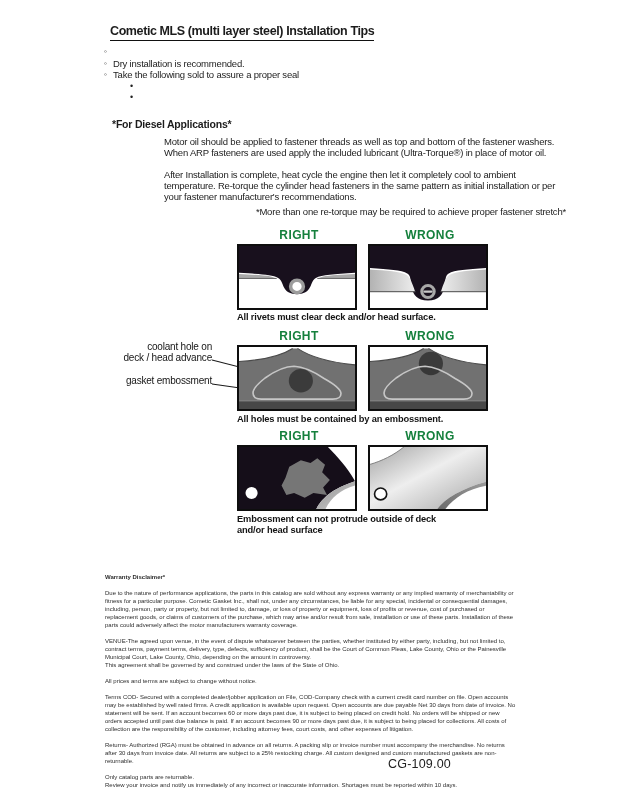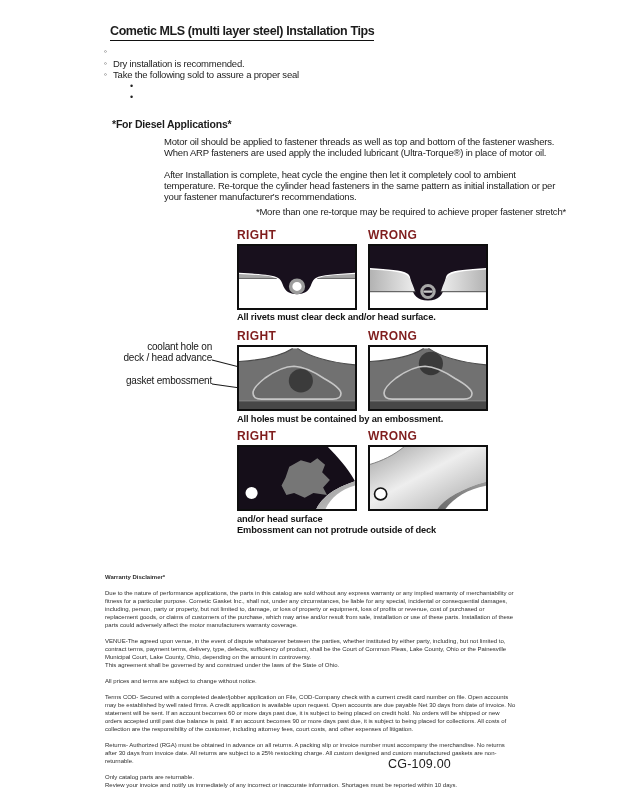--- a/index.html
+++ b/index.html
@@ -15,21 +15,21 @@
   }
   .tips{left:104px;top:46px;width:430px;font-size:9.5px;letter-spacing:-0.2px;line-height:11.5px;}
   .tip-row{display:flex;}
   .tip-row .m{width:9px;font-size:8px;line-height:11.5px;color:#222;}
   .tip-sub{padding-left:26px;}
   .tip-sub .m{width:9px;font-size:9px;}
   
   .diesel-h{left:112px;top:118px;font-size:10.5px;font-weight:bold;letter-spacing:-0.2px;}
   .para{left:116px;width:402px;font-size:9.5px;letter-spacing:-0.2px;line-height:11px;margin-left:48px;}
   
-  .figlabel{width:124px;font-size:12px;font-weight:600;letter-spacing:0.4px;color:#7f1d1d;}
+  .figlabel{width:124px;text-align:center;font-size:12px;font-weight:600;letter-spacing:0.4px;color:#15803d;}
   .figbox{width:116px;height:62px;border:2px solid #0e0e0e;background:#fff;}
   .figbox svg{display:block;width:116px;height:62px;}
   .figcap{font-size:9.3px;font-weight:bold;letter-spacing:-0.15px;line-height:10.5px;color:#141414;white-space:nowrap;}
   .ptr-label{font-size:10px;letter-spacing:-0.2px;line-height:10.5px;text-align:right;color:#161616;}
   
   .legal{left:105px;top:573px;width:412px;font-size:6px;line-height:8px;color:#2e2e2e;letter-spacing:0;}
   .legal .lh{font-weight:bold;margin-bottom:8px;}
   .legal p{margin:0 0 8px 0;}
   .legal p.tight{margin:0;}
   .footer-code{left:388px;top:757px;font-size:12.5px;letter-spacing:0.2px;color:#222;}
@@ -173,22 +173,22 @@
       </linearGradient>
     </defs>
     <path d="M0,18.5 C12,15 25,8.5 35,0 L120,0 L120,37 C95.5,44 78,54.5 69.5,66 L0,66 Z" fill="url(#g3w)"></path>
     <path d="M0,18.5 C12,15 25,8.5 35,0" stroke="#7c7c7c" stroke-width="1" fill="none"></path>
     <path d="M120,37 C95.5,44 78,54.5 69.5,66 L78,66 C87.5,53.5 101,45 120,41.2 Z" fill="url(#g3s)"></path>
     <circle cx="11" cy="50" r="6.3" fill="#ffffff" stroke="#141414" stroke-width="1.7"></circle>
   </svg>
 </div>
 
 <div class="abs figcap" style="left:237px;top:514px;">
+  <div>Embossment can not protrude outside of deck</div>
   <div>and/or head surface</div>
-  <div>Embossment can not protrude outside of deck</div>
 </div>
 
 <div class="abs legal">
   <div class="lh">Warranty Disclaimer*</div>
   <p>Due to the nature of performance applications, the parts in this catalog are sold without any express warranty or any implied warranty of merchantability or fitness for a particular purpose.  Cometic Gasket Inc., shall not, under any circumstances, be liable for any special, incidental or consequential damages, including, person, party or property, but not limited to, damage, or loss of property or equipment, loss of profits or revenue, cost of purchased or replacement goods, or claims of customers of the purchase, which may arise and/or result from sale, installation or use of these parts.  Installation of these parts could adversely affect the motor manufacturers warranty coverage.</p>
   <p class="tight">VENUE-The agreed upon venue, in the event of dispute whatsoever between the parties, whether instituted by either party, including, but not limited to, contract terms, payment terms, delivery, type, defects, sufficiency of product, shall be the Court of Common Pleas, Lake County, Ohio or the Painesville Municipal Court, Lake County, Ohio, depending on the amount in controversy.</p>
   <p>This agreement shall be governed by and construed under the laws of the State of Ohio.</p>
   <p>All prices and terms are subject to change without notice.</p>
   <p>Terms COD- Secured with a completed dealer/jobber application on File, COD-Company check with a current credit card number on file.  Open accounts may be established by well rated firms.  A credit application is available upon request.  Open accounts are due payable Net 30 days from date of invoice.  No statement will be sent.  If an account becomes 60 or more days past due, it is subject to being placed on credit hold.  No orders will be shipped or new orders accepted until past due balance is paid.  If an account becomes 90 or more days past due, it is subject to being placed for collections.  All costs of collection are the responsibility of the customer, including attorney fees, court costs, and other expenses of litigation.</p>
   <p>Returns- Authorized (RGA) must be obtained in advance on all returns.  A packing slip or invoice number must accompany the merchandise.  No returns after 30 days from invoice date.  All returns are subject to a 25% restocking charge.  All custom designed and custom manufactured gaskets are non-returnable.</p>

